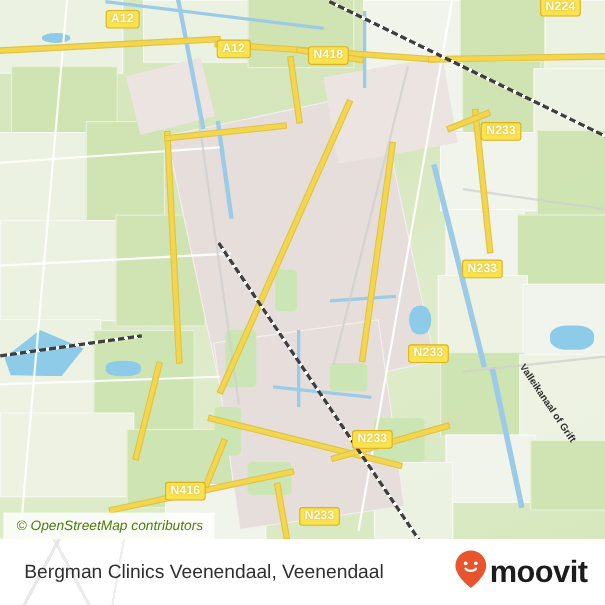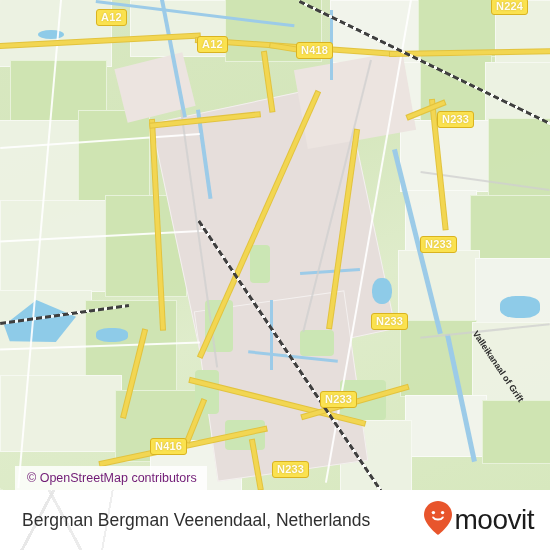--- a/index.html
+++ b/index.html
@@ -42,23 +42,23 @@
   .shield{position:absolute;background:#fbe24f;border:1.5px solid #d9b320;border-radius:3px;
     color:#fffdf2;font-size:11px;font-weight:bold;line-height:15px;height:15px;
     padding:0 4px;text-align:center;letter-spacing:.2px;
     text-shadow:0 0 2px rgba(120,90,0,.35);
     font-family:"Liberation Sans",sans-serif;white-space:nowrap;}
 
   .river-label{position:absolute;color:#2c2c2c;font-size:9px;font-weight:bold;
     white-space:nowrap;transform-origin:left top;}
 
   
-  .attrib{position:absolute;left:15px;bottom:0;background:rgba(255,255,255,.82);
-    color:#701a75;font-size:12.5px;line-height:20px;padding:2px 10px 2px 12px;
-    white-space:nowrap;}
+  .attrib{position:absolute;left:3px;bottom:0;background:rgba(255,255,255,.82);
+    color:#4d7c0f;font-size:12.5px;line-height:20px;padding:2px 10px 2px 12px;
+    white-space:nowrap;font-style:italic;}
 
   
   .card{position:absolute;left:190px;top:125px;width:170px;
     border-radius:5px;overflow:visible;
     box-shadow:0 2px 8px rgba(0,0,0,.30);}
   .card-top{height:104px;background:#22b96b;border-radius:5px 5px 0 0;
     display:flex;align-items:center;justify-content:center;}
   .card-bot{height:31px;background:#ffffff;border-radius:0 0 5px 5px;
     display:flex;align-items:center;justify-content:center;}
   .card-bot span{color:#333333;font-size:16px;}
@@ -73,21 +73,21 @@
   .footer-wm{position:absolute;inset:0;opacity:1;
     background:
       linear-gradient(118deg,rgba(0,0,0,0) 0 46px,rgba(228,228,228,.85) 46px 49px,rgba(0,0,0,0) 49px 120px),
       linear-gradient(62deg,rgba(0,0,0,0) 0 70px,rgba(231,231,231,.8) 70px 73px,rgba(0,0,0,0) 73px 160px),
       linear-gradient(100deg,rgba(0,0,0,0) 0 110px,rgba(233,233,233,.75) 110px 112px,rgba(0,0,0,0) 112px 210px),
       #ffffff;}
   .footer-title{position:absolute;left:22px;top:50%;transform:translateY(-50%);
     color:#2f2f2f;font-size:17.5px;white-space:nowrap;}
   .brand{position:absolute;right:16px;top:50%;transform:translateY(-50%);
     display:flex;align-items:center;gap:2px;}
-  .brand-text{color:#1c1c1c;font-size:28px;font-weight:400;letter-spacing:-0.5px;line-height:1;}
+  .brand-text{color:#1c1c1c;font-size:28px;font-weight:700;letter-spacing:-0.5px;line-height:1;}
 </style>
 </head>
 <body>
 
 <div class="screen">
 
   <div class="map">
     <div class="map-base"></div>
 
     <div class="fields">
@@ -187,36 +187,36 @@
     <div class="road-y" style="left:300px;top:400px;width:110px;height:4px;transform:rotate(-16deg);"></div>
 
     <div class="rail-t" style="left:300px;top:0px;width:400px;height:3px;transform:rotate(26deg);transform-origin:top left;"></div>
     <div class="rail-t" style="left:0px;top:322px;width:130px;height:3px;transform:rotate(-8deg);transform-origin:top left;"></div>
     <div class="rail-t" style="left:200px;top:220px;width:360px;height:3px;transform:rotate(56deg);transform-origin:top left;"></div>
 
     <div class="river-label" style="left:479px;top:329px;transform:rotate(56deg);">Valleikanaal of Grift</div>
 
     <div class="shield" style="left:96px;top:9px;">A12</div>
     <div class="shield" style="left:197px;top:36px;">A12</div>
-    <div class="shield" style="left:296px;top:42px;text-align:right;">N418</div>
+    <div class="shield" style="left:280px;top:42px;text-align:right;">N418</div>
     <div class="shield" style="left:491px;top:-2px;">N224</div>
     <div class="shield" style="left:437px;top:111px;">N233</div>
     <div class="shield" style="left:420px;top:236px;">N233</div>
     <div class="shield" style="left:371px;top:313px;">N233</div>
     <div class="shield" style="left:320px;top:391px;">N233</div>
     <div class="shield" style="left:150px;top:438px;">N416</div>
     <div class="shield" style="left:272px;top:461px;">N233</div>
 
     <div class="attrib">© OpenStreetMap contributors</div>
   </div>
 
 
   <div class="footer">
     <div class="footer-wm"></div>
-    <div class="footer-title">Bergman Bergman Veenendaal, Netherlands</div>
+    <div class="footer-title">Bergman Clinics Veenendaal, Veenendaal</div>
     <div class="brand">
       <span>
         <svg width="30" height="36" viewBox="0 0 30 36" aria-hidden="true">
           <path d="M15 1 C7.3 1 1 7.2 1 14.8 C1 24.6 15 35 15 35 C15 35 29 24.6 29 14.8 C29 7.2 22.7 1 15 1 Z" fill="#e8552c"></path>
           <circle cx="10.4" cy="12.6" r="1.7" fill="#ffffff"></circle>
           <circle cx="19.6" cy="12.6" r="1.7" fill="#ffffff"></circle>
           <path d="M10.2 17.4 C12 20.2 18 20.2 19.8 17.4" fill="none" stroke="#ffffff" stroke-width="1.9" stroke-linecap="round"></path>
         </svg>
       </span>
       <span class="brand-text">moovit</span>

